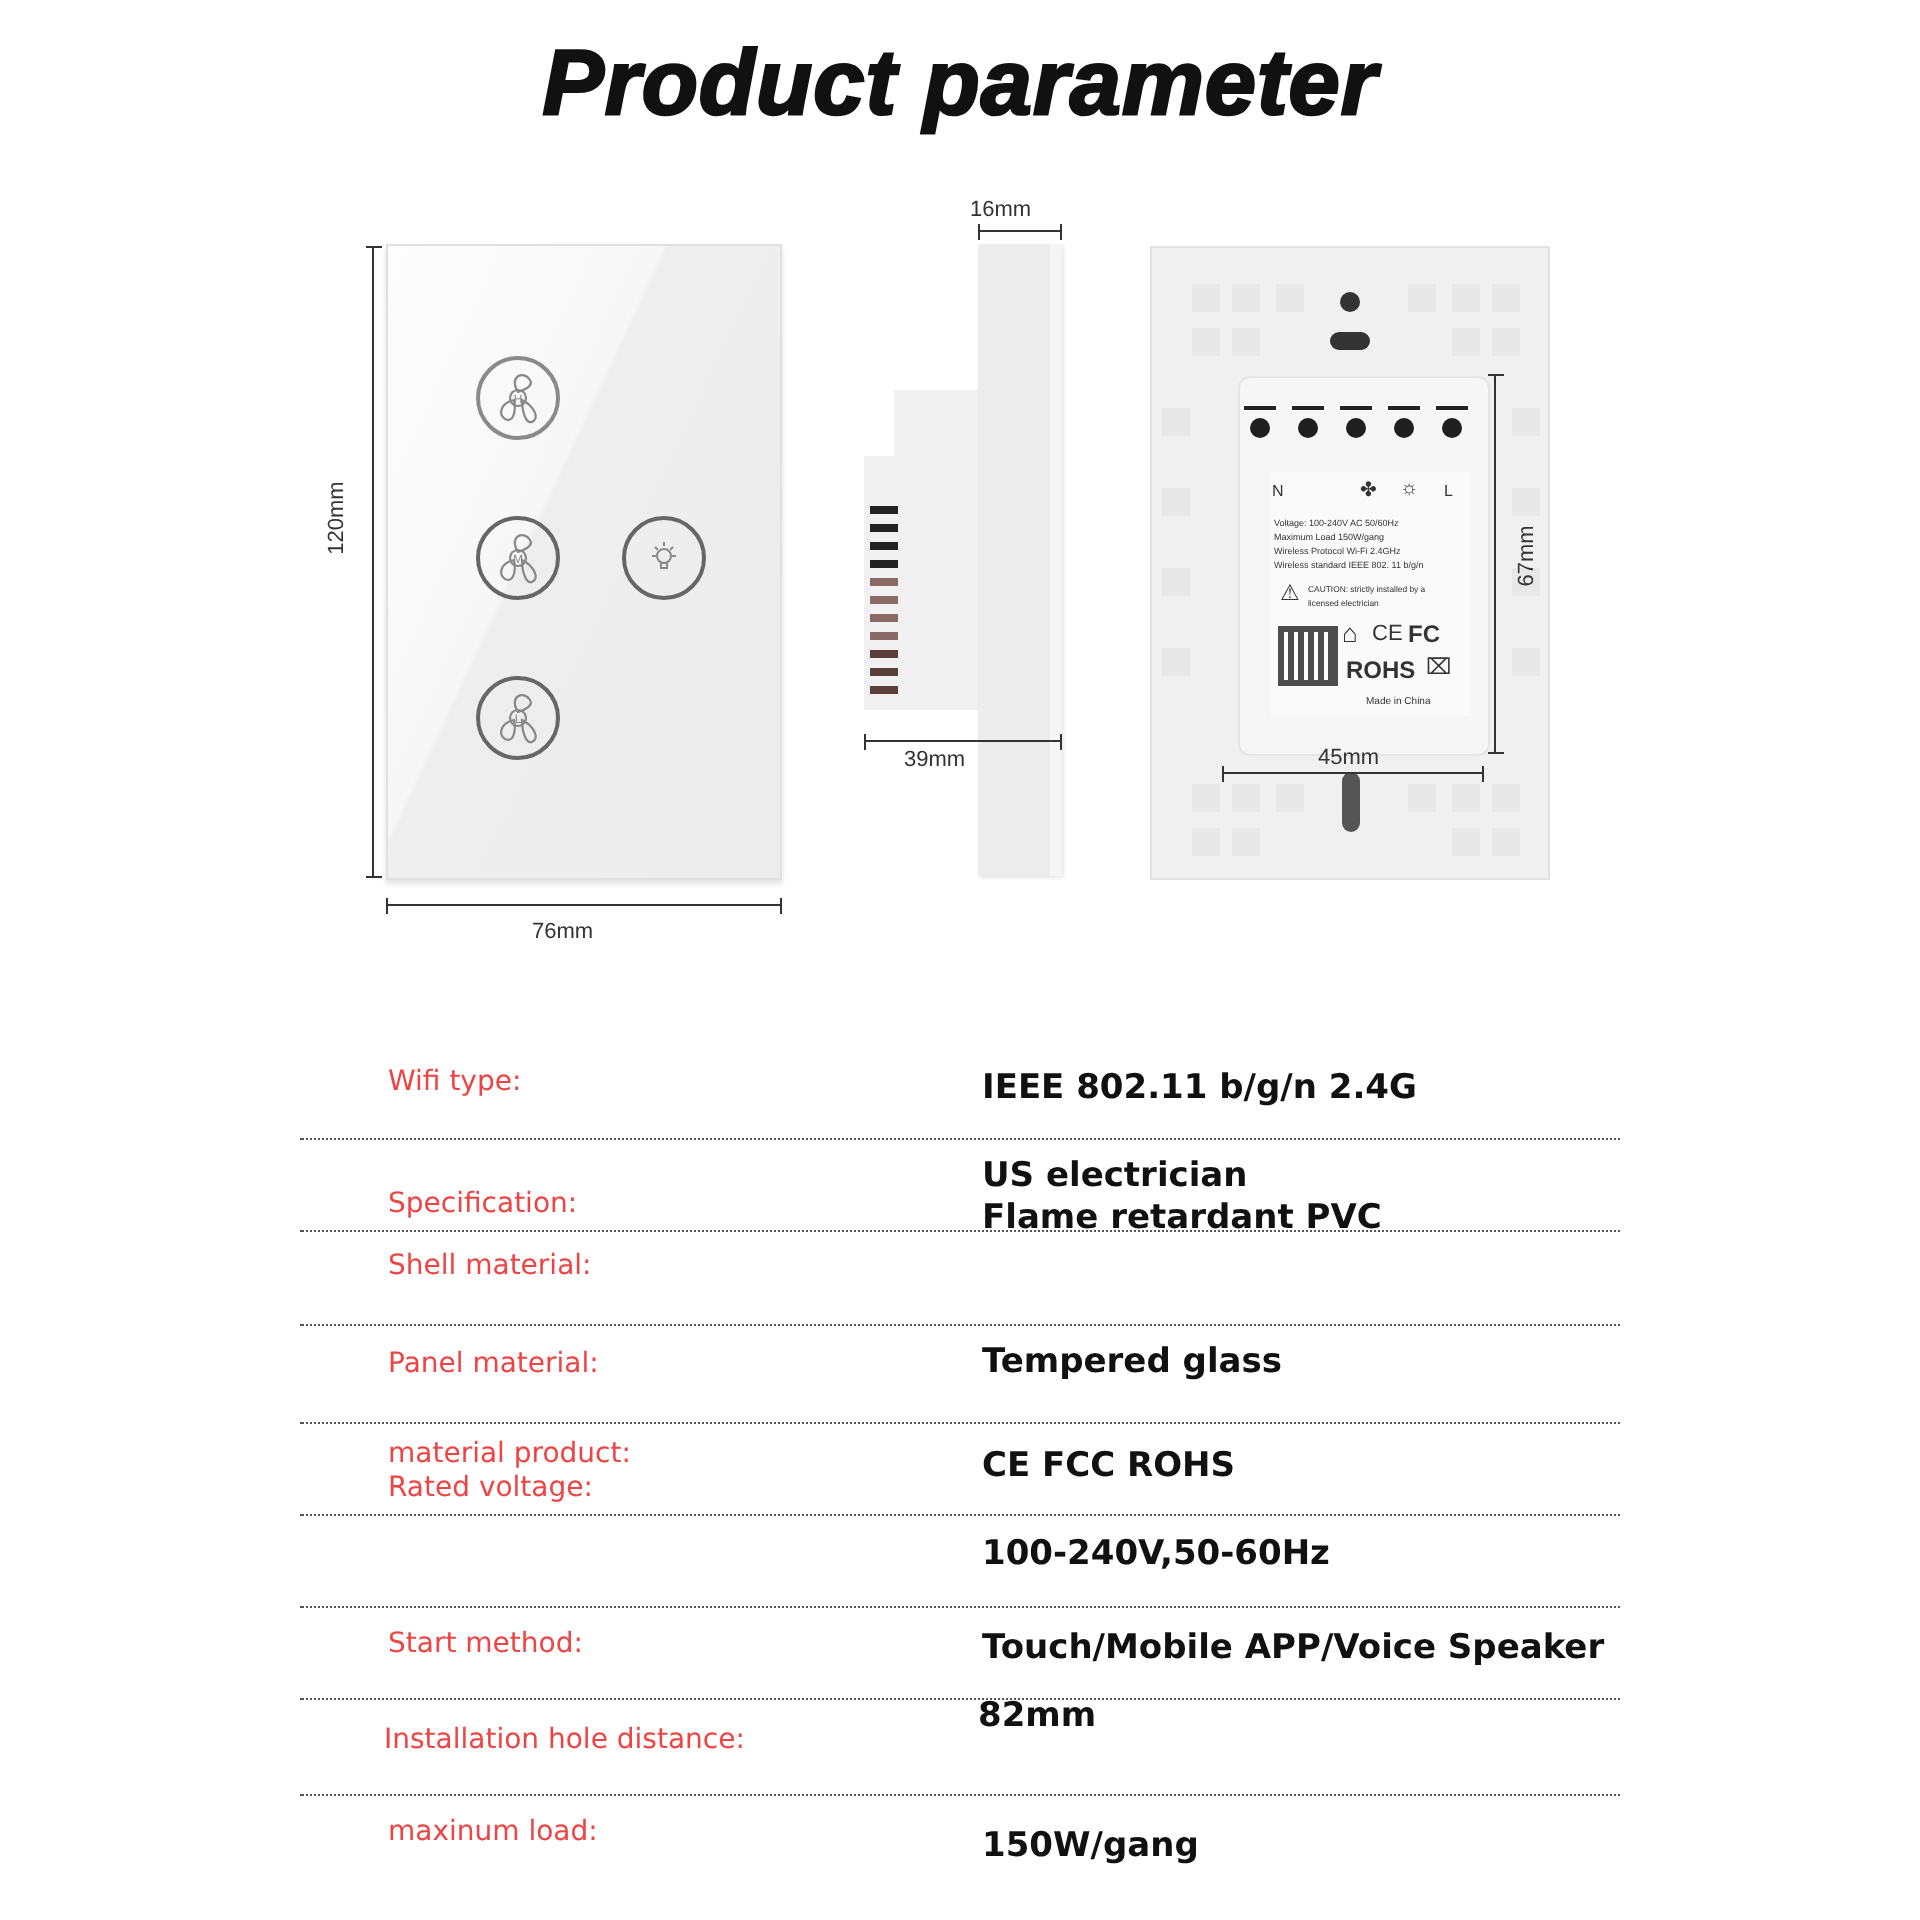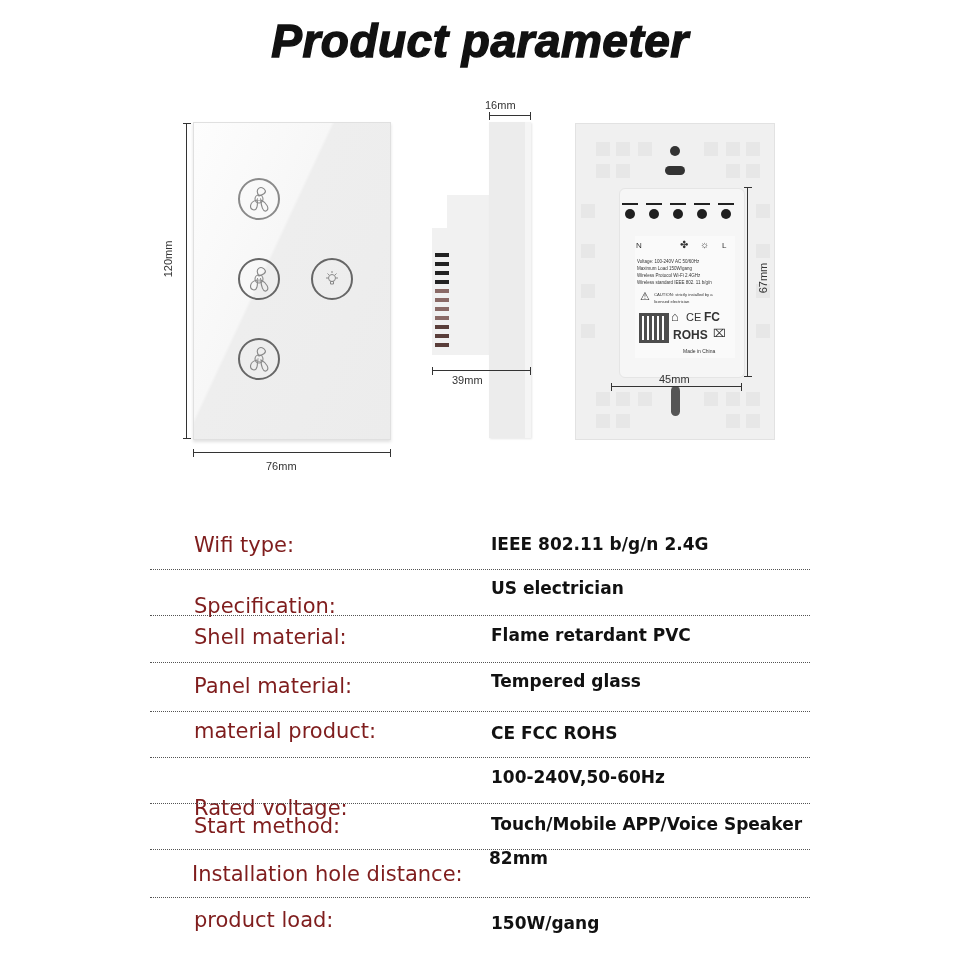--- a/index.html
+++ b/index.html
@@ -44,21 +44,21 @@
   .back { position: absolute; left: 575px; top: 123px; width: 200px; height: 317px; background: #f0f0f0; border: 1px solid #e2e2e2; }
   .grid-cell { position: absolute; width: 14px; height: 14px; background: #e7e7e7; }
   .back-module { position: absolute; left: 619px; top: 188px; width: 126px; height: 190px; background: #f6f6f6; border-radius: 6px; border: 1px solid #e5e5e5; }
   .terminal-bar { position: absolute; top: 203px; width: 16px; height: 2px; background: #222; }
   .terminal { position: absolute; top: 209px; width: 10px; height: 10px; border-radius: 50%; background: #1f1f1f; }
   .label-sticker { position: absolute; left: 635px; top: 236px; width: 100px; height: 122px; background: #fafafa; }
   .lbl { position: absolute; font-family: "Liberation Sans", sans-serif; color: #333; white-space: nowrap; }
   .hole { position: absolute; background: #333; }
 
   
-  .row-label { position: absolute; left: 194px; font-size: 21px; color: #7f1d1d; white-space: nowrap; text-align: center; }
+  .row-label { position: absolute; left: 194px; font-size: 14px; color: #ef4444; white-space: nowrap; text-align: center; }
   .row-value { position: absolute; left: 491px; font-size: 17px; font-weight: bold; color: #111; white-space: nowrap; }
   .sep { position: absolute; left: 150px; width: 660px; border-top: 1px dotted #555; }
 </style>
 </head>
 <body>
 
 <div class="title">Product parameter</div>
 
 <div>
   <div class="dim-v" style="left:186px; top:123px; height:316px;"></div>
@@ -209,38 +209,38 @@
 <div>
   <div class="row-label" style="top:533px;">Wifi type:</div>
   <div class="row-value" style="top:534px;">IEEE 802.11 b/g/n  2.4G</div>
   <div class="sep" style="top:569px;"></div>
 
   <div class="row-label" style="top:578px;margin-top:16px;">Specification:</div>
   <div class="row-value" style="top:578px;">US electrician</div>
   <div class="sep" style="top:615px;"></div>
 
   <div class="row-label" style="top:625px;">Shell material:</div>
-  <div class="row-value" style="top:625px;">Flame retardant PVC</div>
+  <div class="row-value" style="top:599px;">Flame retardant PVC</div>
   <div class="sep" style="top:662px;"></div>
 
   <div class="row-label" style="top:674px;">Panel material:</div>
   <div class="row-value" style="top:671px;">Tempered glass</div>
   <div class="sep" style="top:711px;"></div>
 
   <div class="row-label" style="top:719px;">material product:</div>
   <div class="row-value" style="top:723px;">CE FCC ROHS</div>
   <div class="sep" style="top:757px;"></div>
 
-  <div class="row-label" style="top:796px;">Rated voltage:</div>
+  <div class="row-label" style="top:736px;">Rated voltage:</div>
   <div class="row-value" style="top:767px;">100-240V,50-60Hz</div>
   <div class="sep" style="top:803px;"></div>
 
   <div class="row-label" style="top:814px;">Start method:</div>
   <div class="row-value" style="top:814px;">Touch/Mobile APP/Voice Speaker</div>
   <div class="sep" style="top:849px;"></div>
 
   <div class="row-label" style="top:862px; left:192px;">Installation hole distance:</div>
   <div class="row-value" style="top:848px; left:489px;">82mm</div>
   <div class="sep" style="top:897px;"></div>
 
-  <div class="row-label" style="top:908px;">product load:</div>
+  <div class="row-label" style="top:908px;">maxinum load:</div>
   <div class="row-value" style="top:913px;">150W/gang</div>
 </div>
 
 </body></html>

